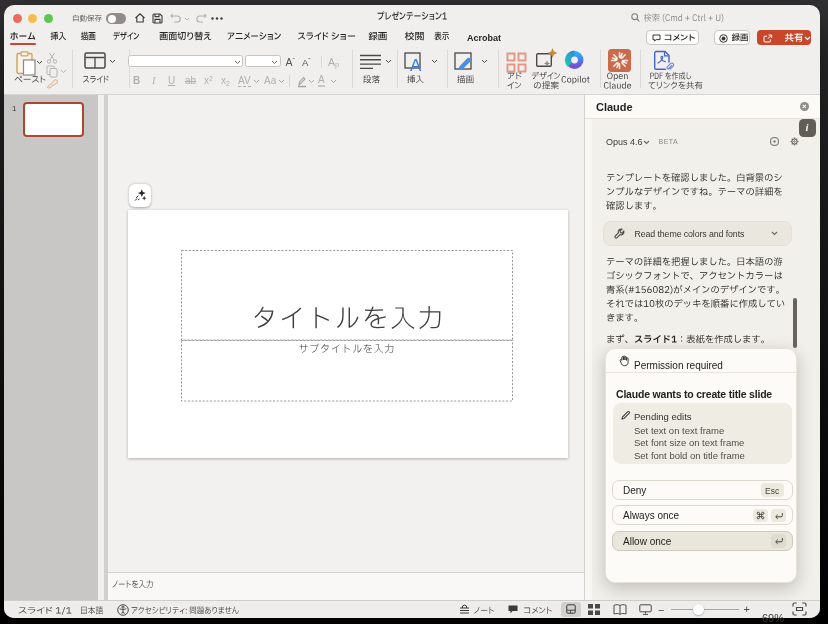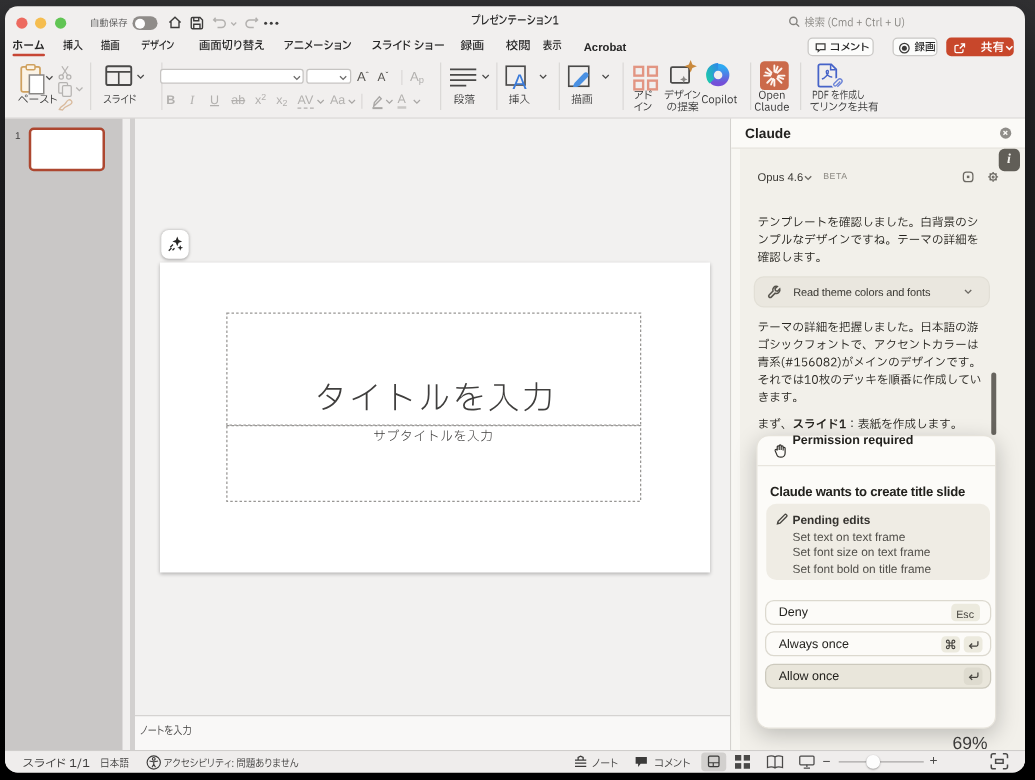--- a/index.html
+++ b/index.html
@@ -275,28 +275,28 @@
 <svg class="chev" style="left:771px;top:231px" viewBox="0 0 7 5" fill="none" stroke="#6b6862" stroke-width="1.1">
       <path d="M1 1l2.5 2.5L6 1"></path>
     </svg>
 
 <div class="abs" style="left:792.5px;top:298px;width:4px;height:50px;border-radius:2.5px;background:#67645e"></div>
 
 <div class="abs" style="left:605px;top:348px;width:192px;height:235px;border-radius:10px;background:#fcfbf8;border:1px solid #e6e3db;box-shadow:0 5px 18px rgba(0,0,0,.22)"></div>
 <svg style="left:619px;top:355px" width="10.5" height="11.5" viewBox="0 0 12 13" fill="none" stroke="#34322e" stroke-width="1.1">
       <path d="M3.2 6V2.7a.9.9 0 0 1 1.8 0V5.6M5 5.6V1.9a.9.9 0 0 1 1.8 0v3.7M6.8 5.6V2.7a.9.9 0 0 1 1.8 0v3.2M8.6 6.2V4.1a.9.9 0 0 1 1.8 0v4.2c0 2.3-1.6 3.9-3.9 3.9S3 10.9 2.6 9.4L1.3 6.3a.9.9 0 0 1 1.6-.8l.3.5"></path>
     </svg>
-<div class="lat" style="left:634px;top:347px;font-size:10px;font-weight:700;color:#23221e">Permission required</div>
+<div class="lat" style="left:634px;top:360px;font-size:10px;font-weight:400;color:#23221e">Permission required</div>
 <div class="abs" style="left:606px;top:372px;width:190px;height:1px;background:#e8e5de"></div>
 <div class="lat" style="left:616px;top:387.5px;font-size:10.5px;font-weight:700;letter-spacing:-0.2px;color:#23221e">Claude wants to create title slide</div>
 <div class="abs" style="left:613px;top:403px;width:179px;height:61px;border-radius:8px;background:#efece4"></div>
 <svg style="left:621px;top:411px" width="9" height="9" viewBox="0 0 9 9" fill="none" stroke="#45433e" stroke-width="1.1">
       <path d="M1 8l.5-2L6.8.7a.8.8 0 0 1 1.2 0l.3.3a.8.8 0 0 1 0 1.2L3 7.5z"></path>
     </svg>
-<div class="lat" style="left:634px;top:410.5px;font-size:9.5px;font-weight:700;color:#34322e">Pending edits</div>
+<div class="lat" style="left:634px;top:410.5px;font-size:9.5px;font-weight:400;color:#34322e">Pending edits</div>
 <div class="lat" style="left:634px;top:424.5px;font-size:9.5px;color:#504e49">Set text on text frame</div>
 <div class="lat" style="left:634px;top:437px;font-size:9.5px;color:#504e49">Set font size on text frame</div>
 <div class="lat" style="left:634px;top:449.5px;font-size:9.5px;color:#504e49">Set font bold on title frame</div>
 
 <div class="abs" style="left:612px;top:479.5px;width:181px;height:20px;border-radius:7px;background:#fcfbf8;border:1px solid #dcd9cf"></div>
 <div class="lat" style="left:623px;top:484.5px;font-size:10px;color:#23221e">Deny</div>
 <div class="abs" style="left:761px;top:483px;width:23px;height:13.5px;border-radius:3.5px;background:#eceade"></div>
 <div class="lat" style="left:765px;top:485.5px;font-size:8.5px;color:#45433e">Esc</div>
 <div class="abs" style="left:612px;top:505px;width:181px;height:20px;border-radius:7px;background:#fcfbf8;border:1px solid #dcd9cf"></div>
 <div class="lat" style="left:623px;top:510px;font-size:10px;color:#23221e">Always once</div>
@@ -342,21 +342,21 @@
       <path d="M7 1.5C5.5.5 3 .5 1 1.2V10c2-.7 4.5-.7 6 .3 1.5-1 4-1 6-.3V1.2C11 .5 8.5.5 7 1.5zM7 1.5V10"></path>
     </svg>
 <svg style="left:639px;top:604px" width="13" height="11" viewBox="0 0 13 11" fill="none" stroke="#4a4948" stroke-width="1">
       <rect x="0.8" y="0.8" width="11.4" height="7" rx="0.8"></rect>
       <path d="M6.5 7.8v1.7M4 10.4h5"></path>
     </svg>
 <div class="lat" style="left:658px;top:604px;font-size:11px;color:#4a4948">−</div>
 <div class="abs" style="left:671px;top:608.5px;width:68px;height:1.5px;background:#a9a7a5"></div>
 <div class="abs" style="left:693px;top:604px;width:10.5px;height:10.5px;border-radius:50%;background:#fdfdfd;box-shadow:0 0.5px 1.5px rgba(0,0,0,.4)"></div>
 <div class="lat" style="left:743.5px;top:602.5px;font-size:11px;color:#4a4948">+</div>
-<div class="lat" style="left:762px;top:586px;font-size:14px;color:#3b3a39">69%</div>
+<div class="lat" style="left:762px;top:612px;font-size:11px;color:#3b3a39">69%</div>
 <svg style="left:792px;top:602px" width="15" height="14" viewBox="0 0 15 14" fill="none" stroke="#4a4948" stroke-width="1.2">
       <path d="M1 4.5V2.5A1.5 1.5 0 0 1 2.5 1h2.2M10.3 1h2.2A1.5 1.5 0 0 1 14 2.5v2M14 9.5v2a1.5 1.5 0 0 1-1.5 1.5h-2.2M4.7 13H2.5A1.5 1.5 0 0 1 1 11.5v-2M4.5 5.5h6v3h-6z"></path>
     </svg>
 <svg id="jp" width="828" height="624" viewBox="0 0 828 624" style="position:absolute;left:0;top:0;pointer-events:none;z-index:50">
       <defs>
         <path id="g0" d="M875 692V-74H809V-11H191V-74H126V692H414Q454 764 478 841L547 827Q513 740 485 692ZM809 481V634H191V481ZM809 268V424H191V268ZM191 211V47H809V211Z"></path>
         <path id="g1" d="M732 644H927Q927 400 923.0 271.5Q919 143 909 57Q901 -7 875.0 -34.5Q849 -62 792 -62H714L698 -2H777Q804 -2 818.5 4.5Q833 11 839.5 26.5Q846 42 850 74Q868 226 868 585H732Q730 358 693.5 201.0Q657 44 579 -75L533 -28Q604 80 637.0 223.0Q670 366 672 585H583V644H672V833H732ZM537 -5Q437 -22 302.5 -35.0Q168 -48 41 -53L36 0Q142 4 268 14V110H55V159H268V235H78V538H268V613H46V663H268V744Q169 736 84 733L75 782Q344 792 489 829L515 782Q444 763 326 749V663H555V613H326V538H519V235H326V159H530V110H326V19Q467 34 534 45ZM268 492H132V411H268ZM466 411V492H326V411ZM132 366V281H268V366ZM326 281H466V366H326Z"></path>
         <path id="g2" d="M299 827Q272 699 220 582V-74H160V468Q114 392 63 341L25 394Q103 481 155.5 590.0Q208 699 242 845ZM669 306Q705 230 779.5 163.5Q854 97 968 32L936 -23Q683 123 652 267H645V-76H583V267H576Q557 187 484.5 113.0Q412 39 295 -24L264 30Q379 92 451.5 160.0Q524 228 560 306H284V363H583V482H352V801H882V482H645V363H954V306ZM818 744H414V538H818Z"></path>
         <path id="g3" d="M404 669Q346 525 254 417V-75H188V348Q132 295 67 255L35 319Q134 377 209.5 466.0Q285 555 334 669H63V729H357Q378 788 390 849L456 839Q444 782 426 729H945V669ZM964 286V228H693V4Q693 -32 676.0 -48.5Q659 -65 622 -65H486L470 -5H625V228H311V286H625V367Q754 421 811 482H403V540H901V492Q869 450 813.5 408.5Q758 367 693 337V286Z"></path>
         <path id="g4" d="M976 728Q976 673 940.5 639.0Q905 605 847 605Q826 605 811 609Q789 349 662.0 193.5Q535 38 286 -36L242 67Q396 113 494.0 184.0Q592 255 643.0 359.5Q694 464 705 612H103V710H720Q719 716 719 728Q719 783 754.5 817.5Q790 852 847 852Q905 852 940.5 817.5Q976 783 976 728ZM913 736Q913 763 896.0 778.0Q879 793 847 793Q816 793 799.0 778.0Q782 763 782 736V720Q782 693 799.0 678.0Q816 663 847 663Q879 663 896.0 678.0Q913 693 913 720Z"></path>

